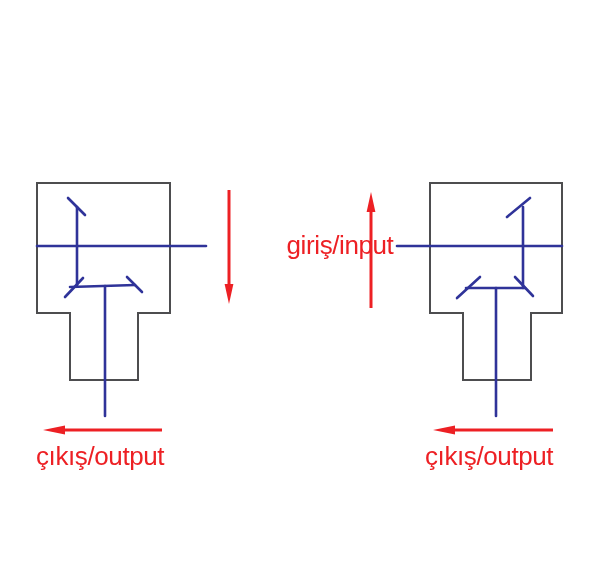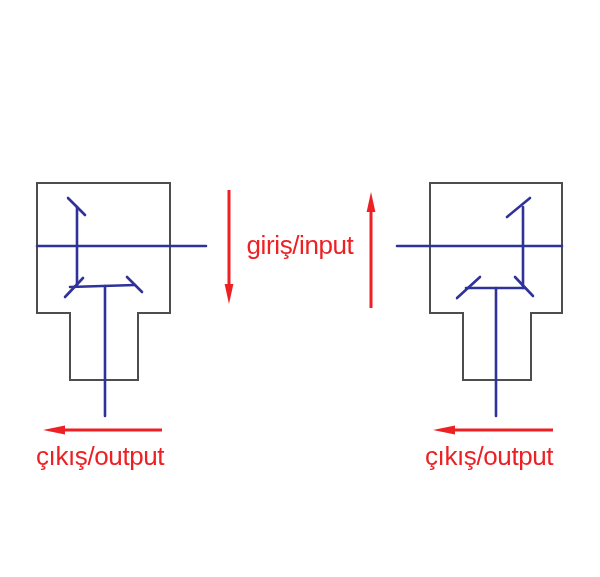--- a/index.html
+++ b/index.html
@@ -12,21 +12,21 @@
   }
   .canvas svg { position: absolute; left: 0; top: 0; }
   .diagram-label {
     position: absolute;
     font-size: 26px;
     font-weight: 400;
     letter-spacing: -0.4px;
     white-space: nowrap;
     line-height: 1.1;
   }
-  .label-center { text-align: center; }
+  .label-center { text-align: center; padding-left: 40px; }
 </style>
 </head>
 <body>
 
 <div class="canvas" style="background-color: rgb(255, 255, 255);">
 
   <svg width="600" height="577" viewBox="0 0 600 577">
 
     <g>
 

